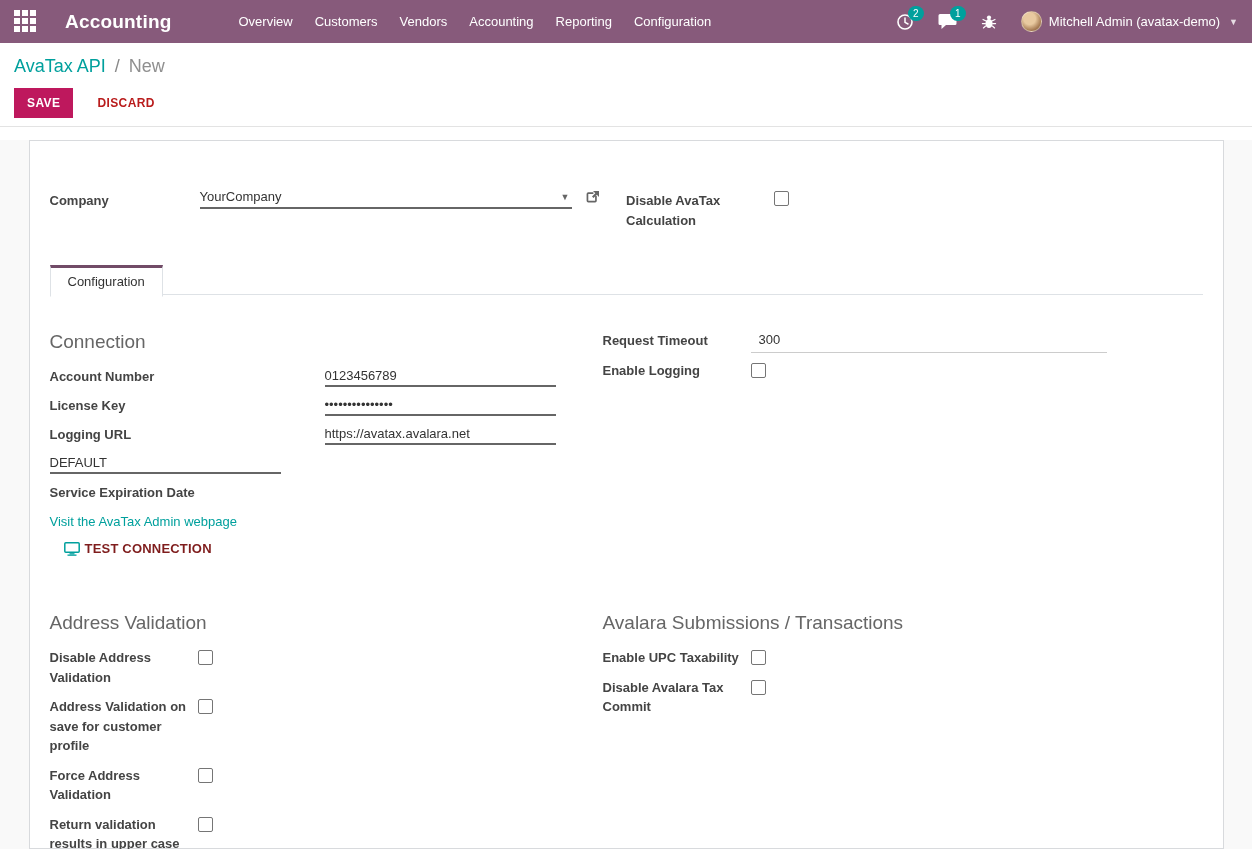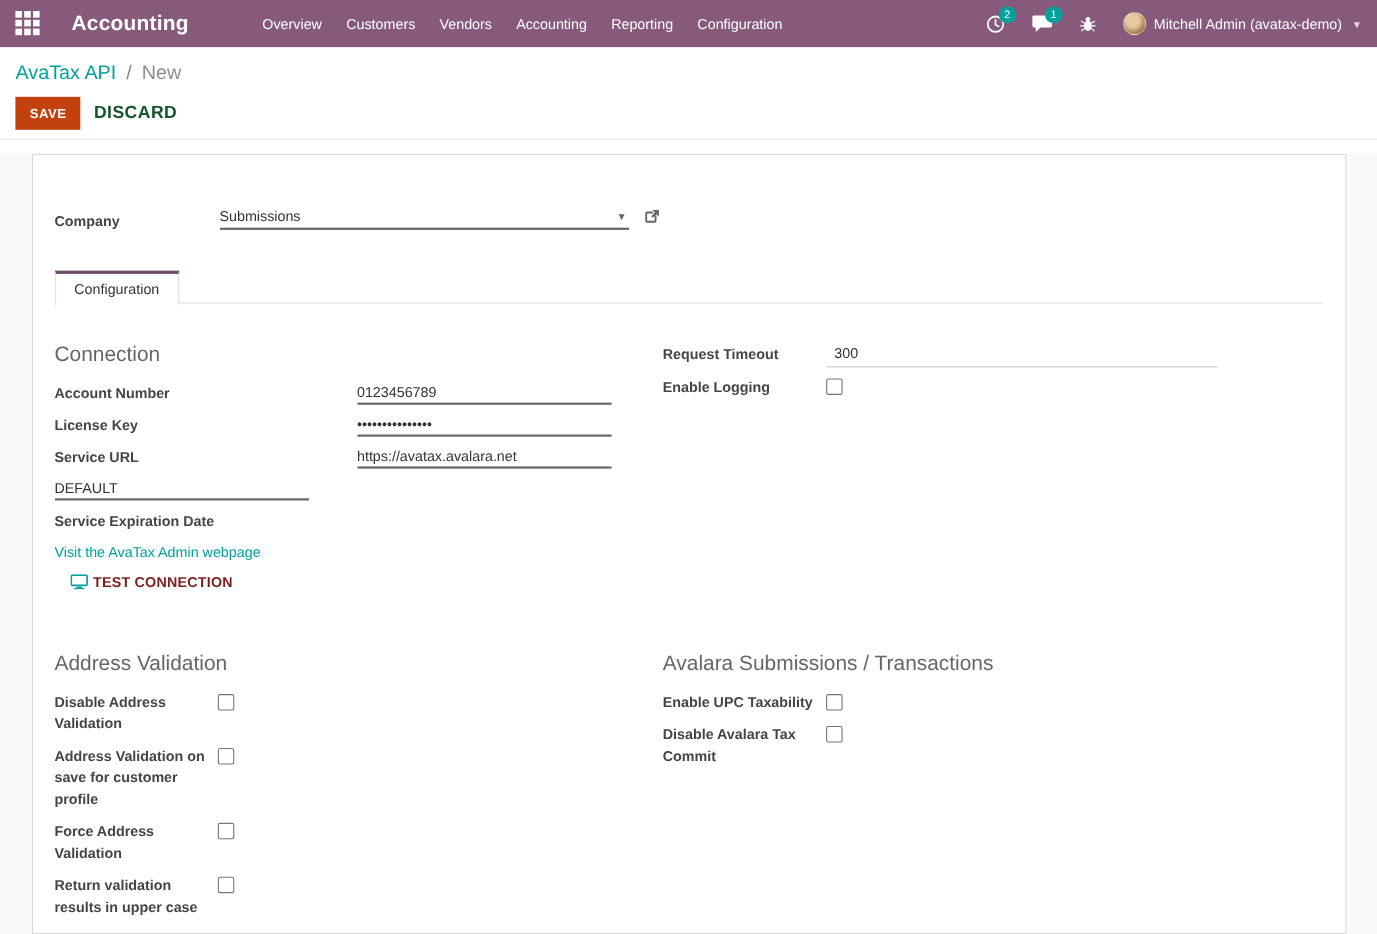--- a/index.html
+++ b/index.html
@@ -29,25 +29,25 @@
   .caret { font-size:9px; color:#e6dce3; margin-left:2px; }
 
   
   .control-panel { background:#fff; padding:13px 14px 11px 14px;
                    border-bottom:1px solid #e3e3e3; height:84px; }
   .breadcrumb { font-size:18px; }
   .breadcrumb .bc-link { color:#00A09D; cursor:pointer; }
   .breadcrumb .bc-sep { color:#888; margin:0 4px; }
   .breadcrumb .bc-current { color:#8f8f8f; }
   .cp-buttons { margin-top:11px; display:flex; align-items:center; }
-  .btn-save { background:#c2410c; color:#fff; border:none; font-size:12px; font-weight:bold;
+  .btn-save { background:#be185d; color:#fff; border:none; font-size:12px; font-weight:bold;
               padding:8px 13px; letter-spacing:.4px; cursor:pointer;
               font-family:"Liberation Sans",sans-serif; }
-  .btn-discard { background:none; border:none; color:#14532d; font-size:16px; font-weight:bold;
-                 margin-left:12px; letter-spacing:.4px; cursor:pointer;
+  .btn-discard { background:none; border:none; color:#b91c1c; font-size:12px; font-weight:bold;
+                 margin-left:24px; letter-spacing:.4px; cursor:pointer;
                  font-family:"Liberation Sans",sans-serif; }
 
   
   .content { background:#f9f9f9; height:722px; }
   .sheet { width:1195px; margin:13px auto 0; background:#fff;
            border:1px solid #d8dadd; height:709px; padding:48px 20px 0 20px; }
 
   .field-label { font-size:13px; font-weight:bold; color:#444; line-height:1.5; }
   .field-value { font-size:13px; color:#333; line-height:1.4; }
 
@@ -166,51 +166,55 @@
   </div>
 </div>
 
 <div class="content">
   <div class="sheet">
 
     <div class="company-row">
       <div class="cr-half">
         <div class="field-label company-label">Company</div>
         <div class="m2o-field">
-          <span class="m2o-value">Submissions</span>
+          <span class="m2o-value">YourCompany</span>
           <span class="m2o-caret">▼</span>
         </div>
         <span class="ext-link">
           <svg width="14" height="14" viewBox="0 0 14 14">
             <path d="M1.5 3.5h6v-2h-6a2 2 0 0 0-2 2v8a2 2 0 0 0 2 2h8a2 2 0 0 0 2-2v-6h-2v6h-8z" fill="#666" transform="scale(0.85) translate(1.2,1.2)"></path>
             <path d="M7 1h6v6l-2.2-2.2L7.5 8 6 6.5l3.3-3.3z" fill="#666"></path>
           </svg>
         </span>
       </div>
+      <div class="cr-half">
+        <div class="field-label right-label">Disable AvaTax Calculation</div>
+        <div class="checkbox"></div>
+      </div>
     </div>
 
     <div class="tab-bar">
       <div class="tab">Configuration</div>
     </div>
 
     <div class="tab-content">
 
       <div class="group-row">
         <div class="group-col">
           <div class="group-title">Connection</div>
           <div class="f-row">
             <div class="field-label lbl">Account Number</div>
             <div class="field-value val">0123456789</div>
           </div>
           <div class="f-row">
             <div class="field-label lbl">License Key</div>
             <div class="field-value val">•••••••••••••••</div>
           </div>
           <div class="f-row">
-            <div class="field-label lbl">Service URL</div>
+            <div class="field-label lbl">Logging URL</div>
             <div class="field-value val">https://avatax.avalara.net</div>
           </div>
           <div class="f-row">
             <div class="field-value val">DEFAULT</div>
           </div>
           <div class="f-row">
             <div class="field-label lbl">Service Expiration Date</div>
             <div class="field-value val noline"></div>
           </div>
           <div class="link-row">

